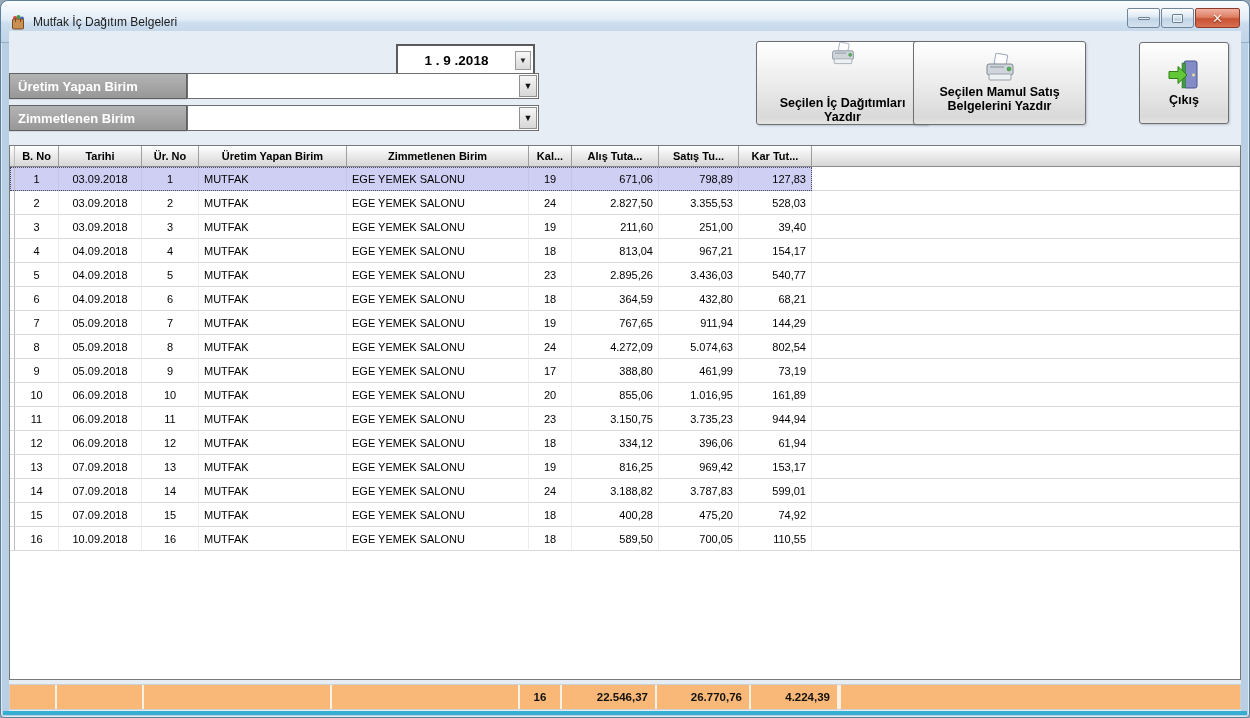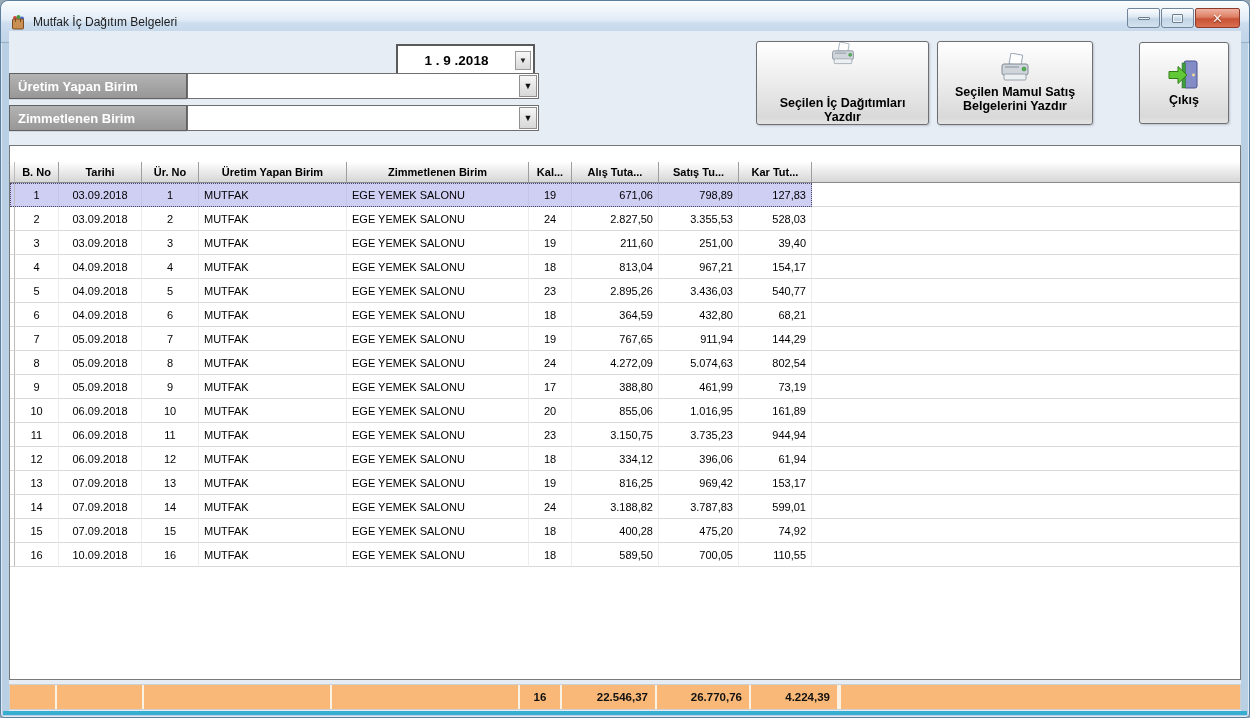--- a/index.html
+++ b/index.html
@@ -65,30 +65,30 @@
   
   .btn{
     position:absolute;top:10px;height:84px;
     border:1px solid #6f6f6f;border-radius:3px;
     background:linear-gradient(#ffffff,#ececec 50%,#d9d9d9 92%,#e4e4e4);
     box-shadow:1px 1px 2px rgba(60,70,90,.25);
     display:flex;flex-direction:column;align-items:center;justify-content:center;
     gap:2px;font-size:12.5px;font-weight:bold;line-height:14px;text-align:center;color:#000;cursor:default;
   }
   .btn-1{left:545px;width:74px;} .btn-2{left:647px;width:74px;}
-  .btn-3{left:747px;width:173px;} .btn-4{left:928px;width:156px;}
+  .btn-3{left:747px;width:173px;} .btn-4{left:904px;width:173px;}
   .btn-5{left:1130px;top:11px;width:90px;height:82px;}
   .btn-label-3{max-width:140px;margin-top:28px;} .btn-label-4{max-width:160px;}
   
   .grid{
     position:absolute;left:0;right:0;top:114px;height:535px;
     background:#fff;border:1px solid #787878;
     display:flex;flex-direction:column;overflow:hidden;
   }
-  .g-header{display:flex;height:21px;flex:0 0 21px;background:linear-gradient(#ffffff,#ececec 45%,#d6d6d6);border-bottom:1px solid #8a8a8a;margin-top:16px;}
+  .g-header{display:flex;height:21px;flex:0 0 21px;background:linear-gradient(#ffffff,#ececec 45%,#d6d6d6);border-bottom:1px solid #8a8a8a;}
   .g-header .cell{border-right:1px solid #9e9e9e;display:flex;align-items:center;justify-content:center;font-size:11px;font-weight:bold;color:#000;overflow:hidden;white-space:nowrap;}
   .g-header .c-fill{border-right:none;}
   .g-rows{flex:1;overflow:hidden;background:#fff;}
   .g-row{display:flex;height:24px;}
   .row-fixed{display:flex;width:802px;flex:0 0 802px;}
   .g-row .cell{
     border-right:1px solid #ededed;border-bottom:1px solid #d9d9d9;
     font-size:11px;color:#000;display:flex;align-items:center;
     overflow:hidden;white-space:nowrap;
   }

